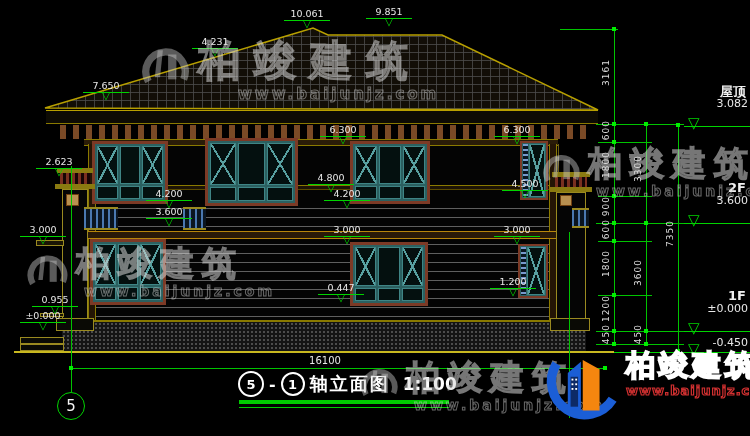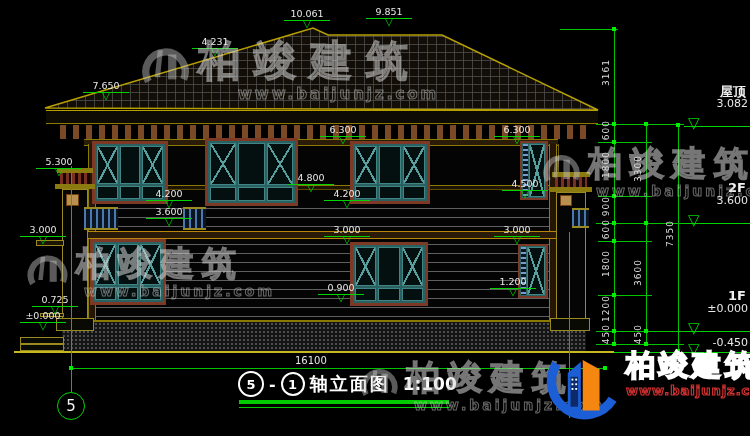--- a/index.html
+++ b/index.html
@@ -241,25 +241,25 @@
       <span class="mlbl">6.300</span>
       <span class="mline"></span>
       <span class="mtri">▽</span>
     </div>
   <div class="mark" style="left:494px;top:124px">
       <span class="mlbl">6.300</span>
       <span class="mline"></span>
       <span class="mtri">▽</span>
     </div>
   <div class="mark" style="left:36px;top:156px">
-      <span class="mlbl">5.300</span>
-      <span class="mline"></span>
-      <span class="mtri">▽</span>
-    </div>
-  <div class="mark" style="left:288px;top:172px">
+      <span class="mlbl">2.623</span>
+      <span class="mline"></span>
+      <span class="mtri">▽</span>
+    </div>
+  <div class="mark" style="left:308px;top:172px">
       <span class="mlbl">4.800</span>
       <span class="mline"></span>
       <span class="mtri">▽</span>
     </div>
   <div class="mark" style="left:502px;top:178px">
       <span class="mlbl">4.500</span>
       <span class="mline"></span>
       <span class="mtri">▽</span>
     </div>
   <div class="mark" style="left:146px;top:188px">
@@ -291,26 +291,26 @@
       <span class="mlbl">3.000</span>
       <span class="mline"></span>
       <span class="mtri">▽</span>
     </div>
   <div class="mark" style="left:490px;top:276px">
       <span class="mlbl">1.200</span>
       <span class="mline"></span>
       <span class="mtri">▽</span>
     </div>
   <div class="mark" style="left:318px;top:282px">
-      <span class="mlbl">0.900</span>
+      <span class="mlbl">0.447</span>
       <span class="mline"></span>
       <span class="mtri">▽</span>
     </div>
   <div class="mark" style="left:32px;top:294px">
-      <span class="mlbl">0.725</span>
+      <span class="mlbl">0.955</span>
       <span class="mline"></span>
       <span class="mtri">▽</span>
     </div>
   <div class="mark" style="left:20px;top:310px">
       <span class="mlbl">±0.000</span>
       <span class="mline"></span>
       <span class="mtri">▽</span>
     </div>
 
   <div class="level" style="left:684px;top:83px;width:66px;height:44px">
@@ -378,21 +378,21 @@
   <span class="chlbl" style="left:665px;top:220px">7350</span>
 
   <div class="axis" style="left:71px;top:166px;height:226px"></div>
   <div class="axis" style="left:569px;top:232px;height:186px"></div>
   <div class="bubble" style="left:57px;top:392px;width:26px;height:26px;font-size:15px">
     <span>5</span>
   </div>
   <div class="hl" style="left:71px;top:368px;width:535px;height:1px"></div>
   <div class="tk" style="left:69px;top:366px"></div>
   <div class="tk" style="left:603px;top:366px"></div>
-  <span class="dimtext" style="left:295px;top:355px;width:60px;text-align:left">16100</span>
+  <span class="dimtext" style="left:295px;top:355px;width:60px;text-align:center">16100</span>
 
   <div class="titlebar">
     <span class="tcirc">5</span>
     <span style="font-size:16px;font-weight:bold">-</span>
     <span class="tcirc" style="width:20px;height:20px">1</span>
     <span class="tname">轴立面图</span>
     <span class="tscale">1:100</span>
   </div>
   <div class="uthick"></div>
   <div class="uthin"></div>

